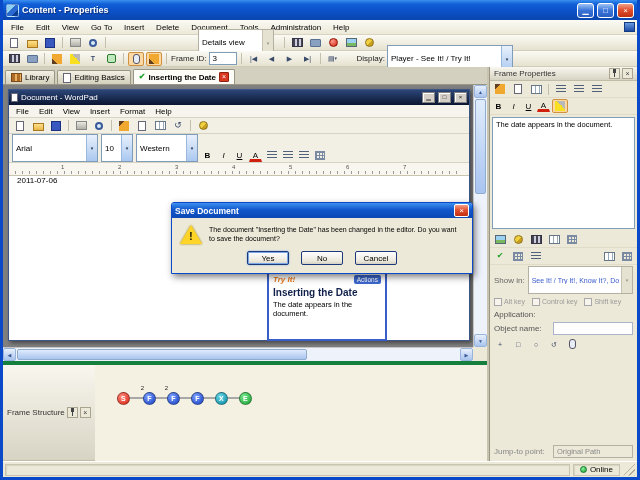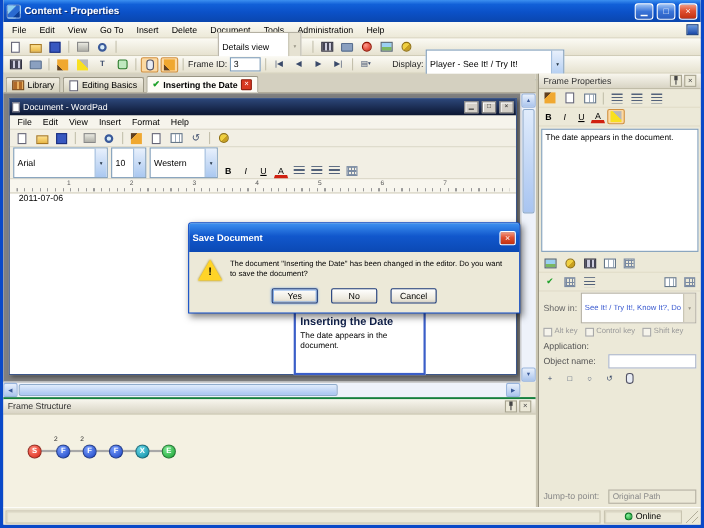--- a/index.html
+++ b/index.html
@@ -90,27 +90,27 @@
   .fmtbtn.col{border-bottom:3px solid #d02010;height:12px}
   .wp-ruler{flex:0 0 13px;background:#f8f6ee;border-bottom:1px solid #c8c4b0;position:relative}
   .rticks{position:absolute;left:6px;right:6px;top:8px;height:3px;background:repeating-linear-gradient(90deg,#999 0 1px,transparent 1px 7px)}
   .rnum{position:absolute;top:1px;font-size:6px;color:#555}
   .wp-doc{flex:1;background:#fff;position:relative;font-size:8px;overflow:hidden}
   .wp-doc .txt{position:absolute;left:8px;top:0}
 
   
   .popup{position:absolute;left:264px;top:186px;width:120px;height:70px;background:#fff;border:2px solid #3a5ec8;z-index:40;padding:2px 4px}
   .pop-head{display:flex;align-items:center;gap:2px}
-  .tryit{color:#e87818;font-weight:bold;font-size:8px;flex:1;white-space:nowrap}
+  .tryit{color:#e87818;font-weight:bold;font-style:italic;font-size:8px;flex:1;white-space:nowrap}
   .actions{background:#3a66cc;color:#fff;font-size:6.5px;padding:1px 3px;border-radius:2px;white-space:nowrap}
   .pop-h{font-size:10px;font-weight:bold;color:#10204a;margin:3px 0 2px;white-space:nowrap}
   .pop-b{font-size:7.5px;line-height:9px}
 
   
-  .fs-panel{flex:0 0 100px;display:flex;flex-direction:column;border-top:2px solid #15803d}
+  .fs-panel{flex:0 0 100px;display:flex;flex-direction:row;border-top:4px solid #15803d}
   .panel-head{flex:0 0 14px;background:linear-gradient(#f8f6ee,#d8d4c4);display:flex;align-items:center;padding:0 4px;border-bottom:1px solid #c0bca8}
   .panel-head .t{flex:1;font-size:8px;color:#333;white-space:nowrap;overflow:hidden}
   .phbtn{width:11px;height:11px;border:1px solid #a8a490;background:#ece9d8;font-size:7px;line-height:9px;text-align:center;color:#444;margin-left:2px}
   .pin{position:relative;width:9px;height:9px;display:inline-block}
   .pin::before{content:"";position:absolute;left:3px;top:0;width:3px;height:4px;background:#444}
   .pin::after{content:"";position:absolute;left:4px;top:4px;width:1px;height:4px;background:#444}
   .fs-content{flex:1;background:#f4f1e2;position:relative}
   .fs-line{position:absolute;left:28px;top:32px;width:122px;height:2px;background:#a8a8a8}
   .node{position:absolute;top:27px;width:13px;height:13px;border-radius:50%;color:#fff;font-size:7px;font-weight:bold;display:flex;align-items:center;justify-content:center;border:1px solid rgba(0,0,0,.35)}
   .node .badge{position:absolute;top:-8px;left:-3px;color:#222;font-size:6px;font-weight:normal}
@@ -128,27 +128,27 @@
   .cbrow{display:flex;gap:7px;padding:2px 4px;color:#9a9a9a;font-size:7px;align-items:center;flex:0 0 13px}
   .cbitem{display:inline-flex;align-items:center;gap:2px;white-space:nowrap}
   .cb{width:8px;height:8px;border:1px solid #a8a8a8;background:#f6f4ec}
   .showin-val{color:#3a5ad0}
   .rp-fill{flex:1}
 
   
   .statusbar{flex:0 0 16px;background:#ece9d8;border-top:1px solid #fff;display:flex;align-items:center;padding:1px 2px;gap:3px}
   .sbcell{height:12px;border:1px solid #c8c4b0;box-shadow:inset 1px 1px 1px #d8d4c0}
   .sb-main{flex:1}
-  .sb-online{display:flex;align-items:center;gap:3px;padding:0 18px;font-size:8px}
+  .sb-online{display:flex;align-items:center;gap:3px;padding:0 6px;font-size:8px}
   .dot{width:7px;height:7px;border-radius:50%;background:radial-gradient(circle at 35% 30%,#8af0a0,#18a030);border:1px solid #0c7a28}
   .grip{width:12px;height:12px;background:repeating-linear-gradient(135deg,#b0ac98 0 1px,transparent 1px 4px);clip-path:polygon(100% 0,100% 100%,0 100%)}
 
   
   .dialog{position:absolute;left:168px;top:202px;width:302px;z-index:90;border:1px solid #0a49c8;border-radius:3px 3px 0 0;box-shadow:2px 3px 7px rgba(0,0,0,.5);background:#ece9d8}
-  .dlg-title{height:26px;background:linear-gradient(#3c90f0,#1157cc 45%,#0b49b4);border-radius:2px 2px 0 0;display:flex;align-items:center;padding:0 3px;gap:3px}
+  .dlg-title{height:15px;background:linear-gradient(#3c90f0,#1157cc 45%,#0b49b4);border-radius:2px 2px 0 0;display:flex;align-items:center;padding:0 3px;gap:3px}
   .dlg-title .t{flex:1;color:#fff;font-size:8.5px;font-weight:bold}
   .dlg-close{width:15px;height:13px;border:1px solid #fff;border-radius:2px;background:linear-gradient(#f0a088,#e25030 45%,#c03010);color:#fff;font-size:8px;line-height:11px;text-align:center}
   .dlg-body{padding:7px 8px 2px;display:flex;gap:7px;align-items:flex-start}
   .warn{position:relative;width:22px;height:20px;flex:none}
   .warn::before{content:"";position:absolute;left:0;top:0;border-left:11px solid transparent;border-right:11px solid transparent;border-bottom:19px solid #ffd428;filter:drop-shadow(0 0 1px #a08000)}
   .warn .ex{position:absolute;left:0;right:0;top:6px;text-align:center;font-weight:bold;font-size:10px;color:#000}
   .dlg-msg{font-size:7px;line-height:9px}
   .dlg-btns{display:flex;justify-content:center;gap:12px;padding:4px 0 8px}
   .btn{min-width:42px;height:14px;background:linear-gradient(#fff,#ece8dc 75%,#d4d0c4);border:1px solid #1c3a7a;border-radius:2px;font-size:8px;display:inline-flex;align-items:center;justify-content:center;padding:0 4px}
   .btn.default{box-shadow:0 0 0 1px #7aa8e8 inset, 0 0 2px #7aa8e8}

